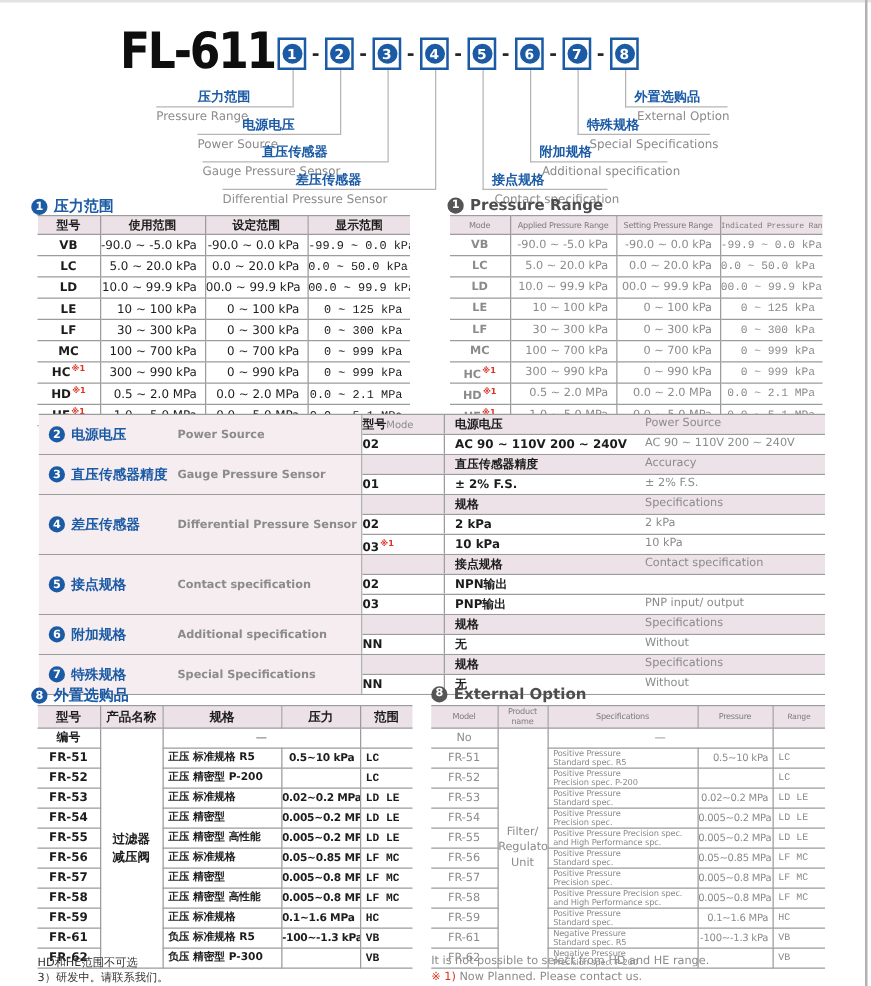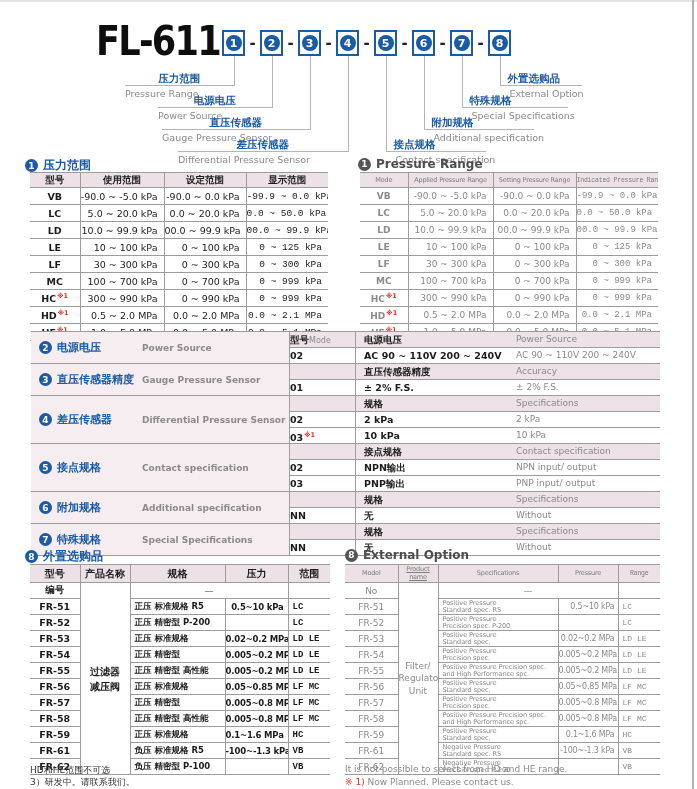--- a/index.html
+++ b/index.html
@@ -411,21 +411,20 @@
         </div>
         <div class="mid-rows">
           <div class="mid-row hrow">
             <div class="cell-mode"></div>
             <div class="cell-cn">接点规格</div>
             <div class="cell-en">Contact specification</div>
           </div>
           <div class="mid-row">
             <div class="cell-mode">02</div>
             <div class="cell-cn">NPN输出</div>
-            <div class="cell-en">NPN input/ output</div>
           </div>
           <div class="mid-row">
             <div class="cell-mode">03</div>
             <div class="cell-cn">PNP输出</div>
             <div class="cell-en">PNP input/  output</div>
           </div>
         </div>
       </div>
       <div class="mid-section">
         <div class="mid-label">
@@ -560,38 +559,38 @@
           <td class="range">HC</td>
         </tr>
         <tr>
           <td class="model">FR-61</td>
           <td class="spec">负压 标准规格 R5</td>
           <td class="press">-100~-1.3 kPa</td>
           <td class="range">VB</td>
         </tr>
         <tr>
           <td class="model">FR-62</td>
-          <td class="spec">负压 精密型 P-100</td>
+          <td class="spec">负压 精密型 P-300</td>
           <td class="press"></td>
           <td class="range">VB</td>
         </tr>
       </tbody>
     </table>
   <table class="tbl en-t ext ext-en" style="left:345px;top:564px;width:315px;" id="e-en">
       <colgroup>
         <col style="width: 53px;">
         <col style="width: 40px;">
         <col style="width: 120px;">
         <col style="width: 60px;">
         <col style="width: 42px;">
       </colgroup>
       <thead>
         <tr>
           <th style="white-space: pre-line;">Model</th>
-          <th style="white-space: pre-line; text-decoration: underline;">Product
+          <th style="white-space: pre-line;">Product
 name</th>
           <th style="white-space: pre-line;">Specifications</th>
           <th style="white-space: pre-line;">Pressure</th>
           <th style="white-space: pre-line; margin-top: 24px;">Range</th>
         </tr>
       </thead>
       <tbody>
         <tr>
           <td class="model">No</td>
           <td class="prod" rowspan="12">Filter/

